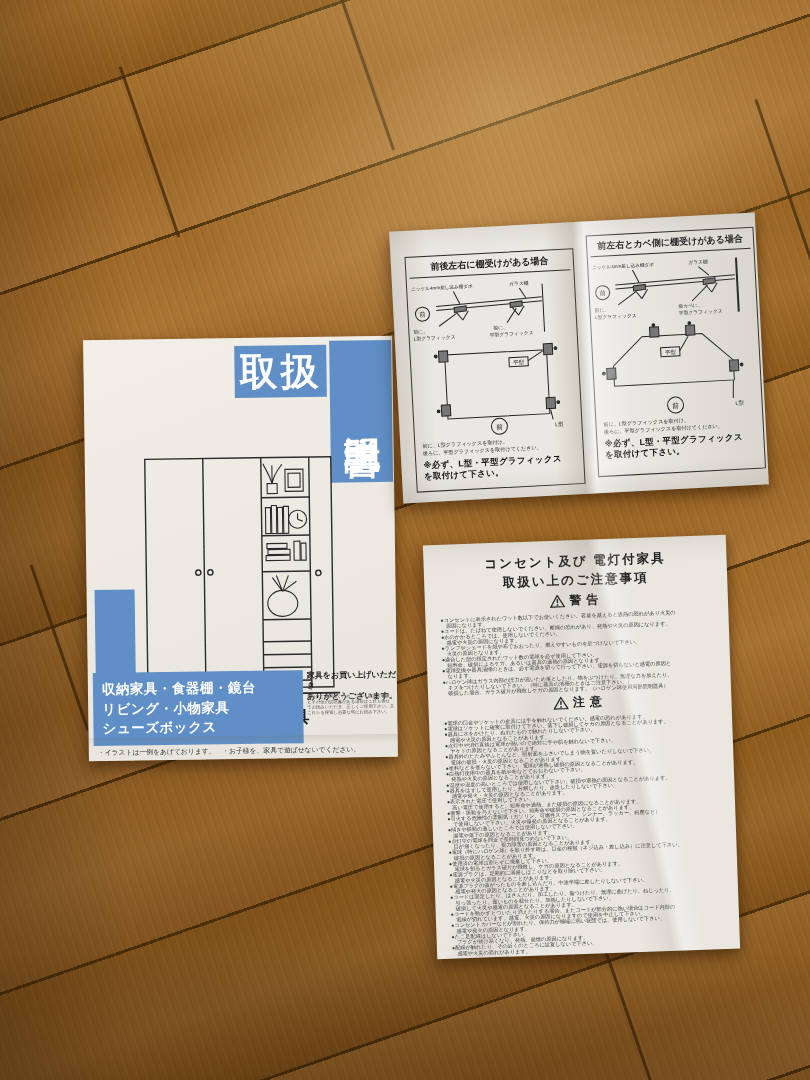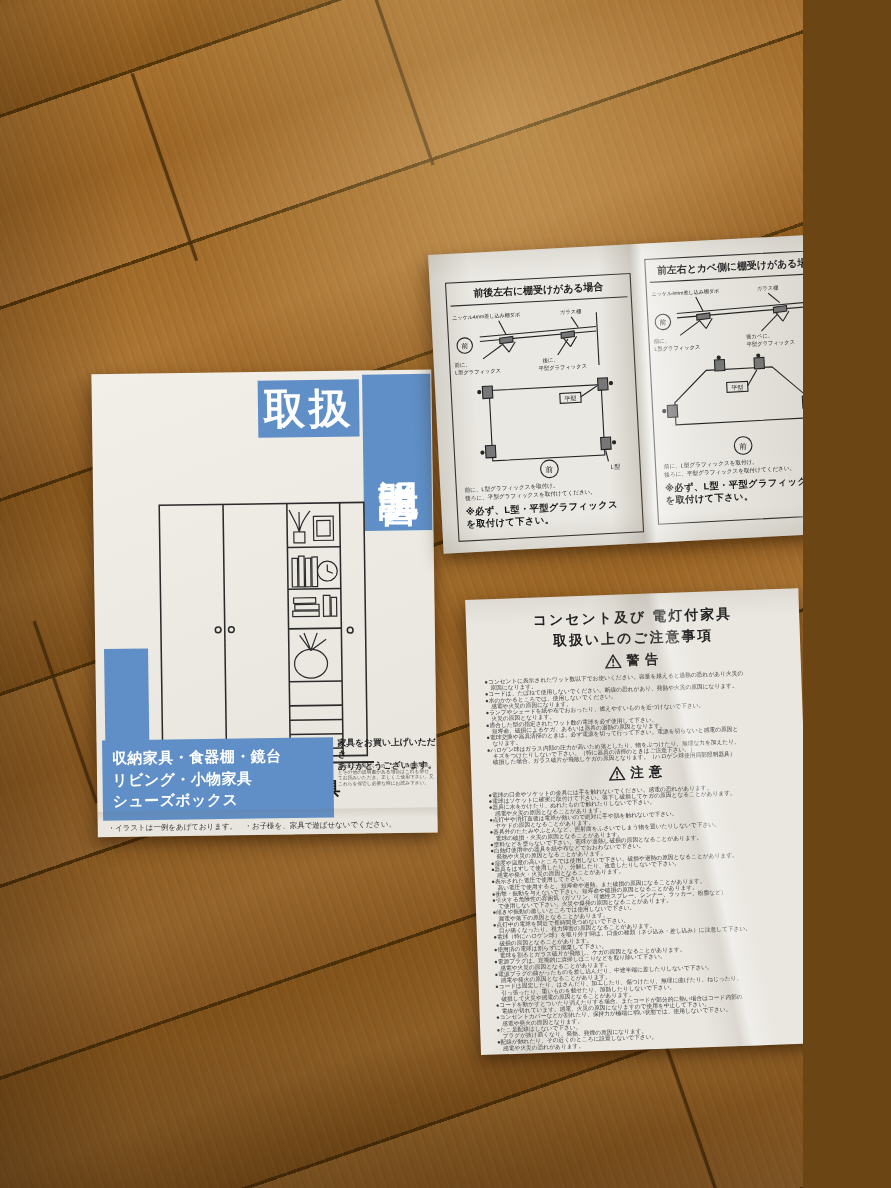--- a/index.html
+++ b/index.html
@@ -1,16 +1,16 @@
 <!DOCTYPE html>
 <html><head>
 <meta charset="utf-8">
 <style>
   html,body{margin:0;padding:0;background:#6b4513;}
-  .stage{position:relative;width:730px;height:1080px;overflow:hidden;
+  .stage{position:relative;width:810px;height:1080px;overflow:hidden;
          font-family:"Liberation Sans","DejaVu Sans",sans-serif;}
   
   .floor{position:absolute;inset:0;background:#9a6524;overflow:hidden;}
   .planks{position:absolute;left:-320px;top:-320px;right:-320px;bottom:-320px;
     transform:rotate(-19deg);
     background-image:
       repeating-linear-gradient(to right, rgba(255,235,200,0.045) 0 1px, rgba(0,0,0,0.035) 3px 4px, rgba(0,0,0,0) 4px 9px),
       repeating-linear-gradient(to bottom,
         #a06a28 0px, #aa7433 78px, #9a6426 162px,
         #523509 162px, #523509 165px,

